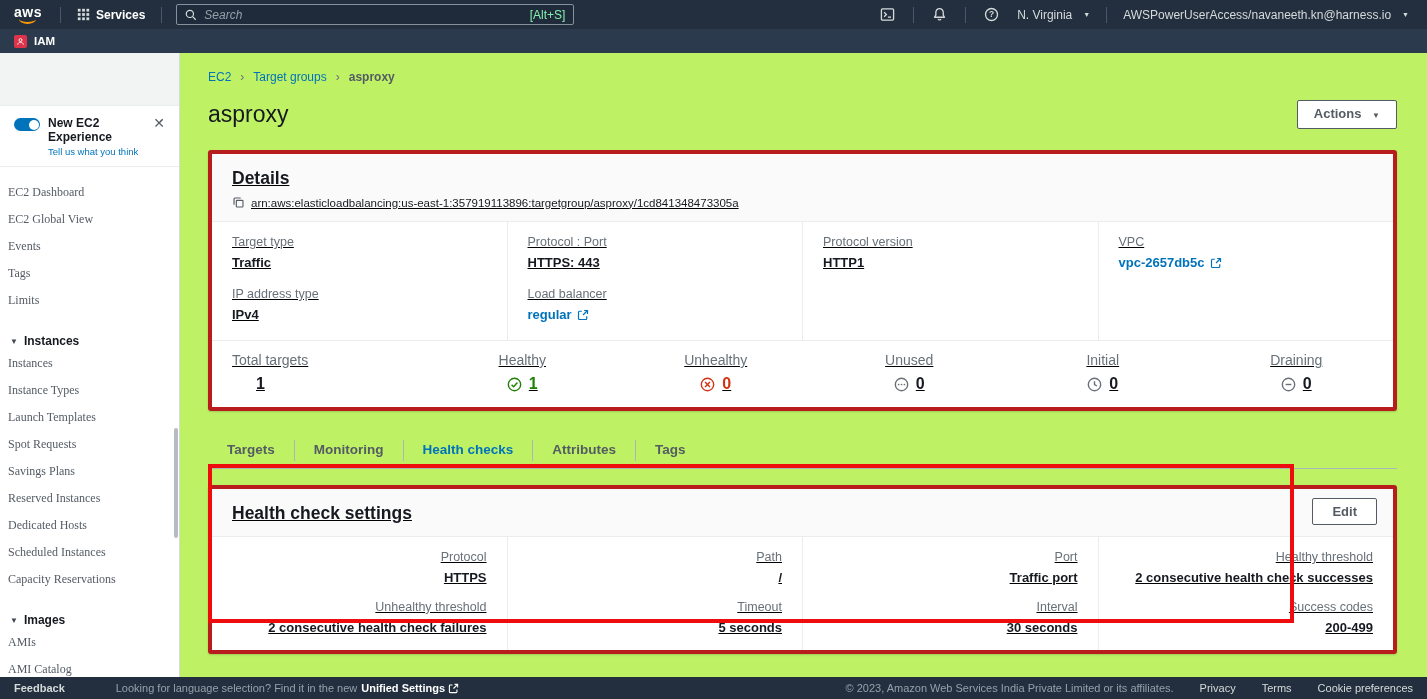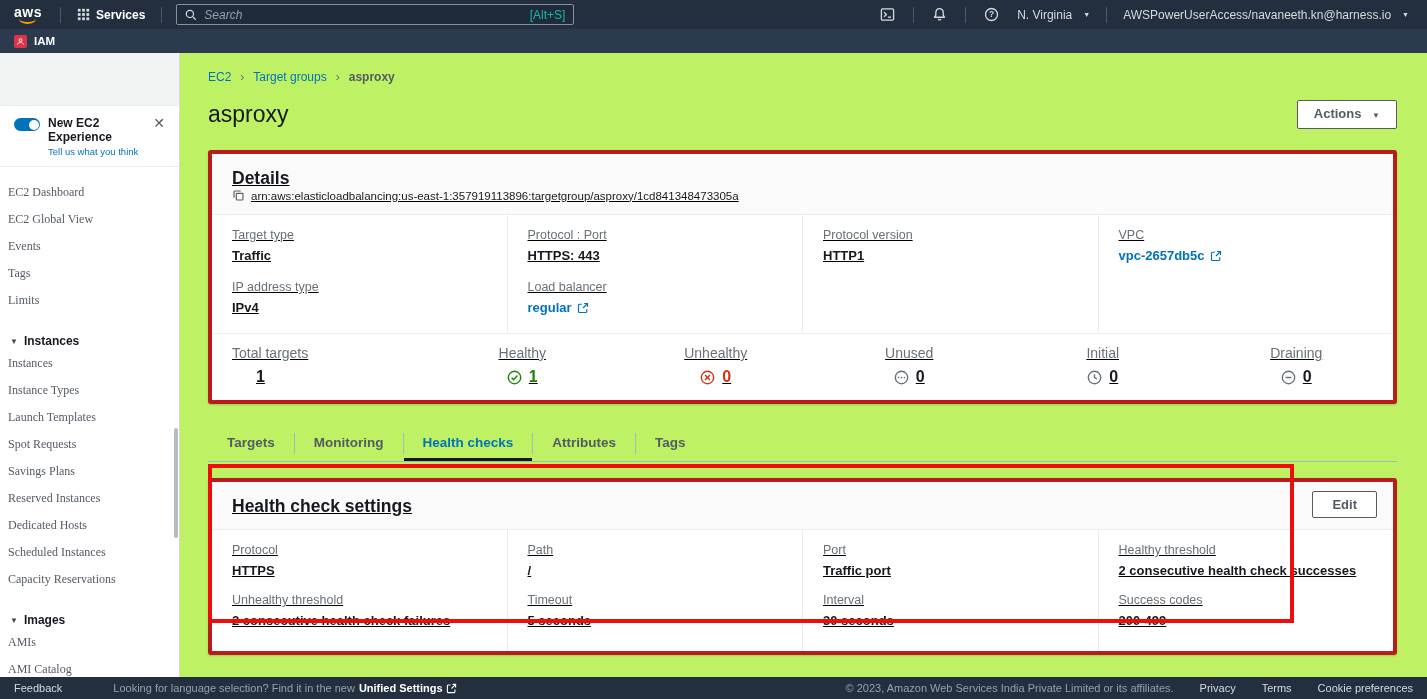--- a/index.html
+++ b/index.html
@@ -10,21 +10,21 @@
   
   .topbar { height:29px; background:#232f3e; display:flex; align-items:center; color:#d5dbdb; font-size:12px; flex:none; padding:0 10px 0 0; }
   .aws-logo { margin:0 10px 0 14px; color:#fff; font-weight:700; font-size:14px; line-height:12px; position:relative; letter-spacing:.5px; cursor:pointer; }
   .aws-logo .smile { width:17px; height:6px; border-bottom:2px solid #ff9900; border-radius:0 0 60% 60%/0 0 100% 100%; margin:0 auto; }
   .tb-sep { width:1px; height:16px; background:#49586a; margin:0 8px; flex:none; }
   .tb-item { display:flex; align-items:center; gap:6px; padding:0 8px; height:100%; cursor:pointer; white-space:nowrap; }
   .tb-item svg { display:block; }
   .searchbox { width:398px; height:21px; border:1px solid #87919d; border-radius:2px; background:#1f2b3a; display:flex; align-items:center; padding:0 8px; gap:7px; margin-left:6px; }
   .searchbox input { flex:1; background:transparent; border:none; outline:none; color:#fff; font-size:12px; font-family:"Liberation Sans",sans-serif; padding:0; }
   .searchbox input::placeholder { color:#95a0ab; font-style:italic; }
-  .search-shortcut { color:#14b8a6; font-size:12px; }
+  .search-shortcut { color:#86efac; font-size:12px; }
   .tb-right { margin-left:auto; display:flex; align-items:center; height:100%; }
   .icon-btn { padding:0 10px; display:flex; align-items:center; height:100%; cursor:pointer; color:#d5dbdb; }
   .caret { font-size:7px; margin-left:5px; color:#d5dbdb; }
 
   
   .favbar { height:24px; background:#2b3b4d; display:flex; align-items:center; padding:0 14px; gap:7px; flex:none; color:#fff; font-size:11.5px; font-weight:700; }
   .iam-ic { width:13px; height:13px; background:#dd344c; border-radius:2px; display:flex; align-items:center; justify-content:center; flex:none; }
 
   
   .bodyrow { flex:1; display:flex; min-height:0; }
@@ -55,21 +55,21 @@
   .bc-current { color:#545b64; font-weight:700; }
 
   .titlerow { display:flex; align-items:center; justify-content:space-between; margin-top:14px; }
   .page-title { font-size:23px; font-weight:500; color:#16191f; line-height:30px; }
   .btn { background:#fff; border:1px solid #545b64; border-radius:2px; color:#545b64; font-weight:700; font-size:13px; padding:4px 16px; cursor:pointer; font-family:"Liberation Sans",sans-serif; line-height:17px; }
   .btn .caret { color:#545b64; font-size:8px; margin-left:7px; }
 
   .card { background:#fff; border:4px solid #b91c1c; border-radius:3px; box-shadow:0 1px 2px rgba(0,28,36,.18);text-decoration:underline; }
   .card-header { background:#fafafa; padding:13px 20px 12px; border-bottom:1px solid #eaeded; border-radius:3px 3px 0 0; position:relative; }
   .card-header h2 { margin:0; font-size:17.5px; font-weight:700; color:#16191f; line-height:22px; }
-  .arnrow { display:flex; align-items:center; gap:6px; color:#545b64; }
+  .arnrow { display:flex; align-items:center; gap:6px; margin-top:7px; color:#545b64; }
   .arnrow .arn { font-size:11.5px; color:#16191f; }
   .details-card { margin-top:21px; }
 
   .gridcols { display:flex; }
   .gcol { flex:1; padding:12px 20px 2px; border-left:1px solid #eaeded; min-width:0; }
   .gcol:first-child { border-left:none; }
   .field { margin-bottom:15px; }
   .field .lbl { font-size:12.5px; color:#687078; line-height:16px; }
   .field .val { font-size:13px; font-weight:700; color:#16191f; margin-top:4px; line-height:17px; }
   .field .val a { color:#0073bb; text-decoration:none; font-weight:700; display:inline-flex; align-items:center; gap:5px; cursor:pointer; }
@@ -84,28 +84,28 @@
   .num.red { color:#d13212; }
   .stat svg { flex:none; }
 
   .tabs { display:flex; align-items:stretch; margin-top:22px; border-bottom:1px solid #aab7b8; }
   .tab { padding:8px 19px 10px; font-size:13.5px; font-weight:700; color:#545b64; cursor:pointer; line-height:17px; }
   .tab.active { color:#0073bb; box-shadow:inset 0 -3px 0 #16191f; }
   .tab-sep { width:1px; background:#aab7b8; margin:7px 0; }
 
   .hc-card { margin-top:16px; }
   .edit-btn { position:absolute; right:16px; top:9px; padding:4px 19px; }
-  .hc-grid .gcol { padding:12px 20px 9px; }
+  .hc-grid .gcol { padding:12px 20px 1px;text-align:right; }
   .hc-grid .field { margin-bottom:13px; }
 
   .red-box { position:absolute; left:28px; top:411px; width:1086px; height:159px; border:4px solid #ee0c0c; z-index:6; pointer-events:none; }
 
   
   .footbar { height:22px; background:#232f3e; flex:none; display:flex; align-items:center; font-size:11px; color:#95a0ab; padding:0 14px; }
-  .foot-feedback { color:#d5dbdb; font-weight:400; cursor:pointer; }
+  .foot-feedback { color:#d5dbdb; font-weight:700; cursor:pointer; }
   .foot-lang { margin-left:51px; display:flex; align-items:center; gap:4px; }
   .foot-lang .us { color:#fff; font-weight:700; cursor:pointer; display:inline-flex; align-items:center; gap:3px; }
   .foot-right { margin-left:auto; display:flex; align-items:center; gap:26px; }
   .foot-link { color:#d5dbdb; cursor:pointer; }
 </style>
 </head>
 <body>
 
 <div class="screen">
 

